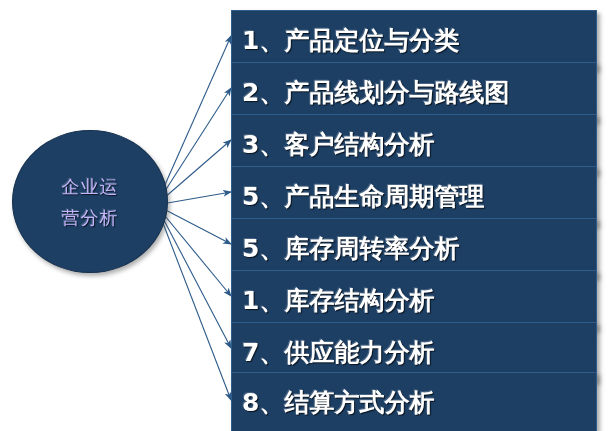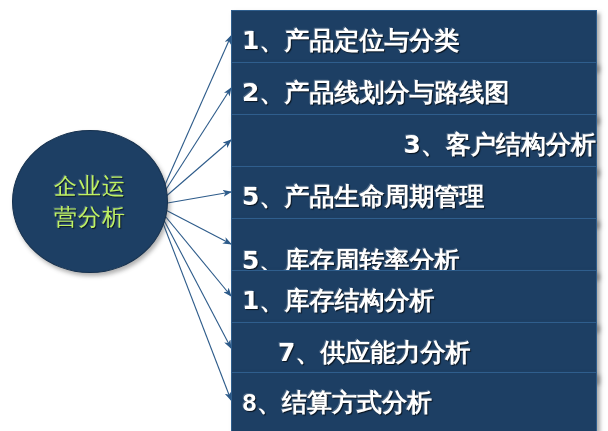--- a/index.html
+++ b/index.html
@@ -35,22 +35,22 @@
     height: 141px;
     border-radius: 50%;
     background: #1d3f64;
     border: 1px solid #16314e;
     box-shadow: 2px 3px 4px rgba(80,80,80,0.45);
     display: flex;
     align-items: center;
     justify-content: center;
   }
   #hub .hub-text {
-    color: #bef264;
-    font-size: 23px;
+    color: #c4b5fd;
+    font-size: 18px;
     line-height: 31px;
     letter-spacing: 1px;
     text-align: center;
     text-shadow: 1px 1px 1px rgba(0,0,0,0.65), -1px -1px 0 rgba(255,255,255,0.18);
     white-space: pre-line;
   }
   
   .node {
     position: absolute;
     left: 231px;
@@ -101,32 +101,32 @@
     <div class="hub-text">企业运
 营分析</div>
   </div>
 
   <div class="node" style="top:10px;">
     <span class="node-label">1、产品定位与分类</span>
   </div>
   <div class="node" style="top:62px;align-items:center;">
     <span class="node-label">2、产品线划分与路线图</span>
   </div>
-  <div class="node" style="top:114px;justify-content:flex-end;">
+  <div class="node" style="top:114px;">
     <span class="node-label">3、客户结构分析</span>
   </div>
   <div class="node" style="top:166px;">
     <span class="node-label">5、产品生命周期管理</span>
   </div>
-  <div class="node" style="top:218px;align-items:flex-end;">
+  <div class="node" style="top:218px;">
     <span class="node-label">5、库存周转率分析</span>
   </div>
   <div class="node" style="top:270px;">
     <span class="node-label">1、库存结构分析</span>
   </div>
-  <div class="node" style="top:322px;padding-left:36px;">
+  <div class="node" style="top:322px;">
     <span class="node-label">7、供应能力分析</span>
   </div>
-  <div class="node" style="top:372px;font-family:Liberation Mono, monospace;">
+  <div class="node" style="top:372px;">
     <span class="node-label">8、结算方式分析</span>
   </div>
 
 </div>
 
 </body></html>

